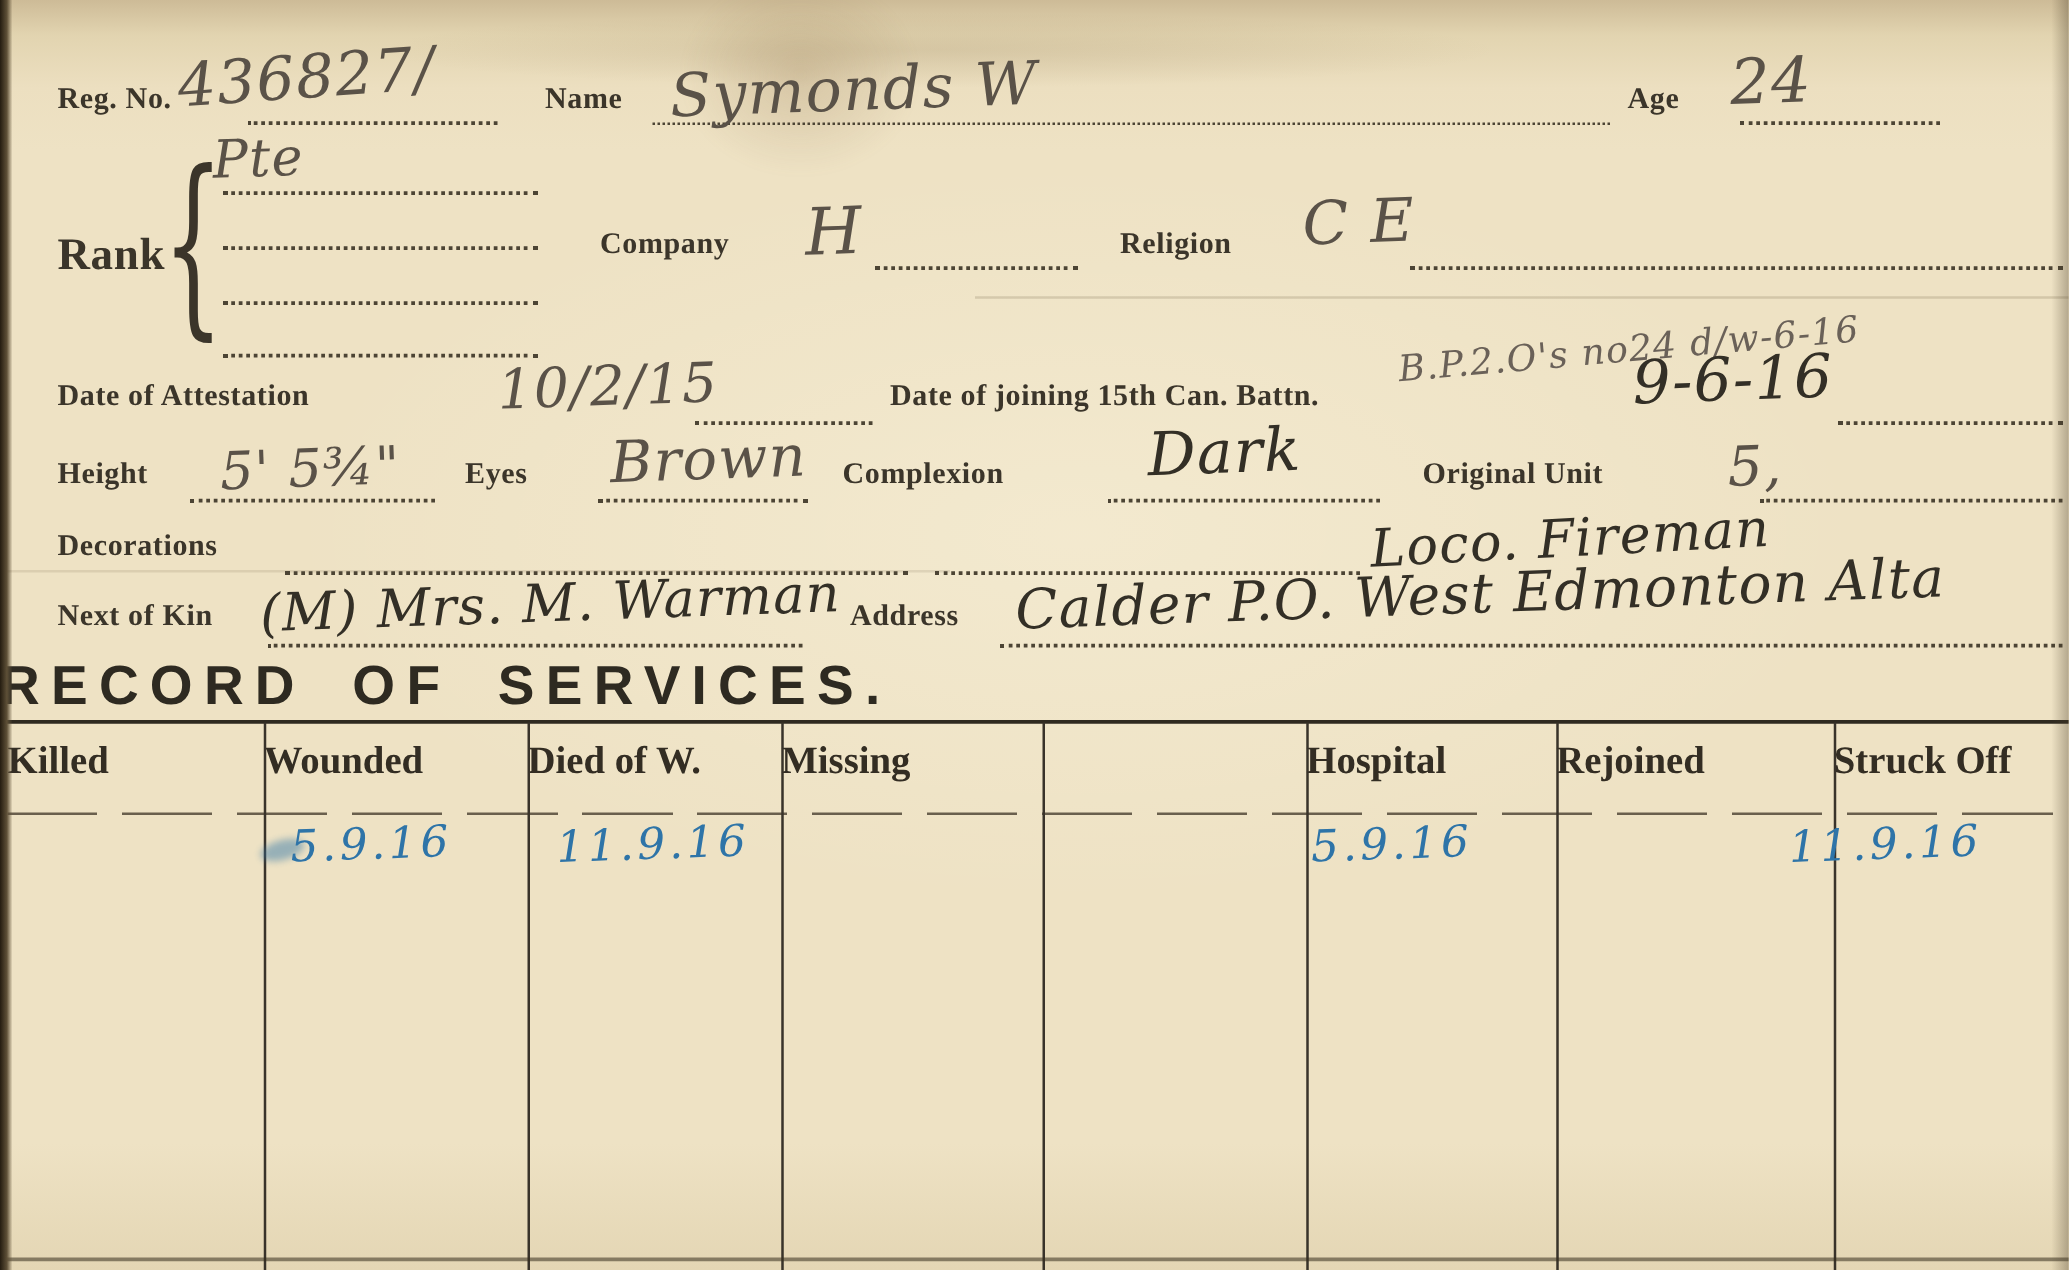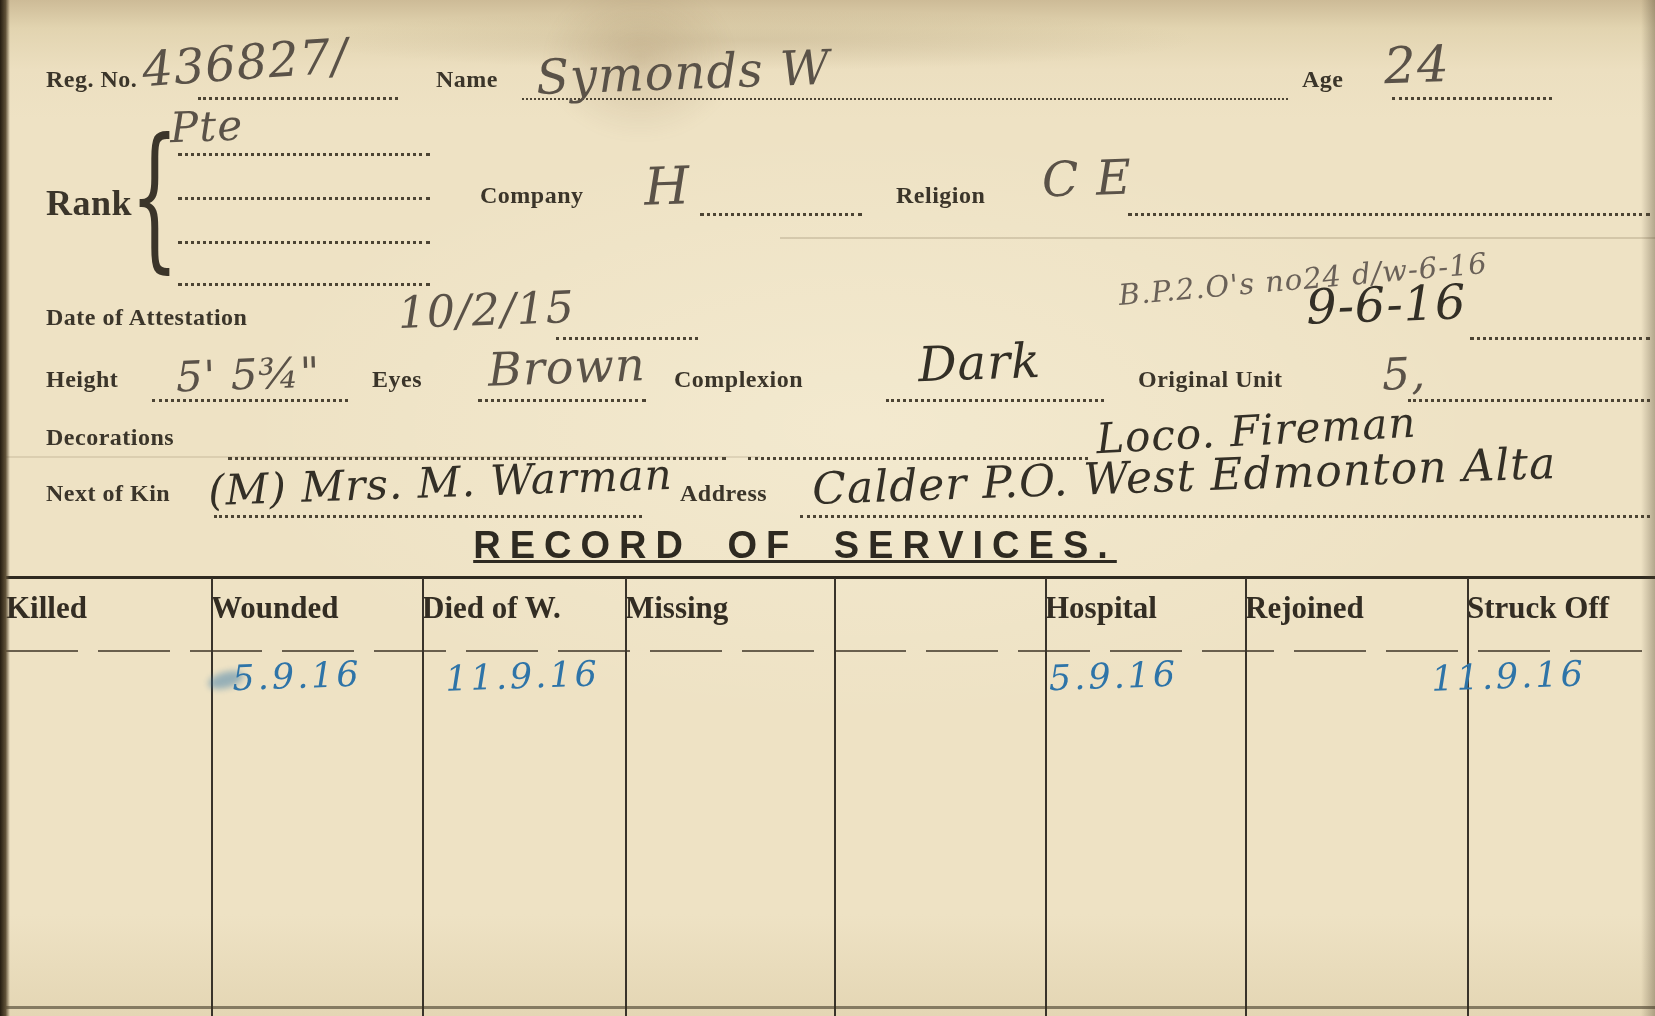--- a/index.html
+++ b/index.html
@@ -26,23 +26,23 @@
       font-size:24px;white-space:nowrap;letter-spacing:.5px;}
   .hw{position:absolute;font-family:"DejaVu Serif",serif;font-style:italic;color:#5a5248;
       white-space:nowrap;transform:rotate(-2deg);letter-spacing:1px;}
   .pen{color:#332f26;}
   .dots{position:absolute;border-bottom:3px dotted #4c4434;height:1px;}
   .dots.fine{border-bottom:2px dotted #4c4434;}
   .brace{position:absolute;font-family:"DejaVu Serif",serif;font-size:140px;line-height:1;
       color:#3b352a;transform:scale(.55,1.12);transform-origin:left top;}
   .annot{position:absolute;font-family:"DejaVu Serif",serif;font-style:italic;font-size:29px;
       color:#6a6158;white-space:nowrap;transform:rotate(-5deg);letter-spacing:1px;}
-  .title{position:absolute;left:0;top:524px;width:1590px;text-align:center;
-      font-family:"Liberation Sans",sans-serif;font-weight:bold;font-size:38px;
-      letter-spacing:9px;word-spacing:16px;color:#2e2a21;text-decoration:underline;}
+  .title{position:absolute;left:0;top:524px;width:1590px;text-align:left;
+      font-family:"Liberation Sans",sans-serif;font-weight:bold;font-size:44px;
+      letter-spacing:9px;word-spacing:16px;color:#2e2a21;}
   .table-top{position:absolute;left:0;top:576px;width:1655px;height:3px;background:#2f2a20;}
   .hdr-rule{position:absolute;left:6px;top:650px;width:1643px;height:2px;opacity:.85;
       background:repeating-linear-gradient(90deg,#524838 0 72px,rgba(82,72,56,0) 72px 92px);}
   .vline{position:absolute;top:578px;height:438px;width:2px;background:#39332a;}
   .th{position:absolute;top:590px;font-family:"Liberation Serif",serif;font-weight:bold;
       font-size:31px;color:#332d23;text-align:left;white-space:nowrap;}
   .td{position:absolute;top:656px;font-family:"DejaVu Serif",serif;font-style:italic;
       font-size:35px;color:#2e74a8;text-align:center;letter-spacing:3px;transform:rotate(-2deg);}
   .smudge{position:absolute;left:208px;top:672px;width:36px;height:16px;border-radius:50%;
       background:#2e74a8;opacity:.45;filter:blur(3px);transform:rotate(-15deg);}
@@ -83,20 +83,21 @@
   <div class="pl" style="left:896px;top:182px;">Religion</div>
   <div class="hw" style="left:1042px;top:150px;font-size:48px;">C E</div>
   <div class="dots" style="left:1128px;top:212px;width:522px;"></div>
 
   <div class="annot" style="left:1118px;top:262px;">B.P.2.O's no24 d/w-6-16</div>
 
   <div class="pl" style="left:46px;top:304px;">Date of Attestation</div>
   <div class="hw" style="left:398px;top:284px;font-size:44px;">10/2/15</div>
   <div class="dots" style="left:556px;top:336px;width:142px;"></div>
 
+  <div class="pl" style="left:712px;top:304px;">Date of joining 15th Can. Battn.</div>
   <div class="hw pen" style="left:1306px;top:276px;font-size:48px;">9-6-16</div>
   <div class="dots" style="left:1470px;top:336px;width:180px;"></div>
 
   <div class="pl" style="left:46px;top:366px;">Height</div>
   <div class="dots" style="left:152px;top:398px;width:196px;"></div>
   <div class="hw" style="left:176px;top:350px;font-size:42px;">5' 5¾"</div>
 
   <div class="pl" style="left:372px;top:366px;">Eyes</div>
   <div class="dots" style="left:478px;top:398px;width:168px;"></div>
   <div class="hw" style="left:488px;top:340px;font-size:46px;">Brown</div>

